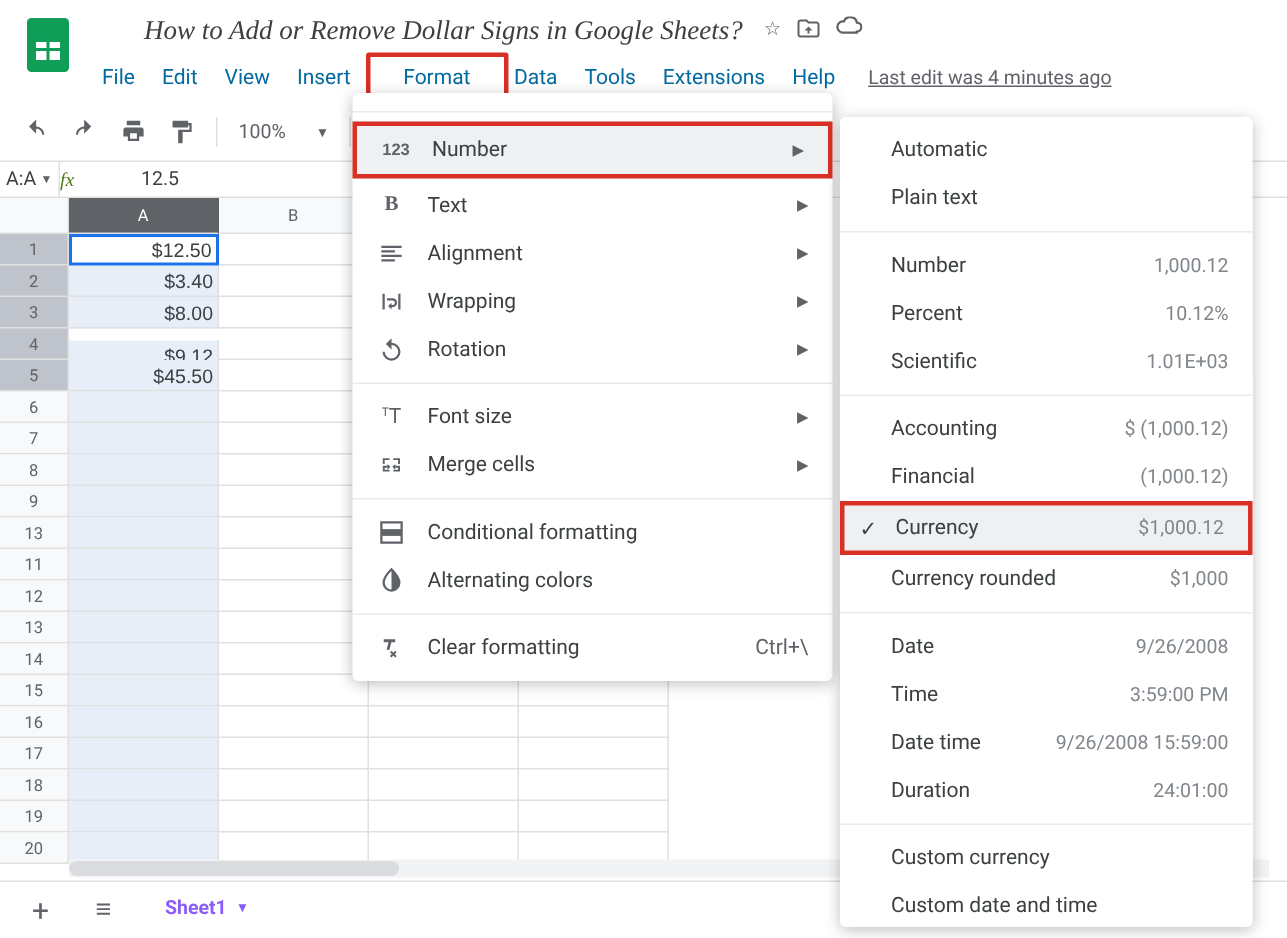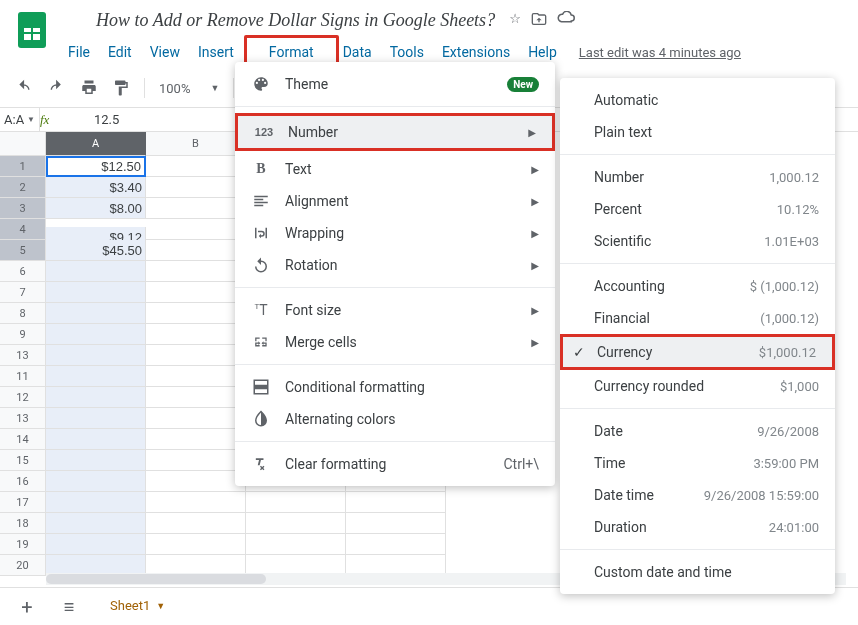--- a/index.html
+++ b/index.html
@@ -29,21 +29,21 @@
 .row-header { height: 21px; }
 .corner { width: 46px; height: 24px; background: #f8f9fa; border-right: 1px solid #e0e0e0; border-bottom: 1px solid #e0e0e0; }
 .cols { display: flex; }
 .col-header { width: 100px; height: 24px; }
 .col-header.selected { background: #5f6368; color: #fff; border-right: 1px solid #5f6368; }
 .cells { position: relative; }
 .cell { position: absolute; border-right: 1px solid #e0e0e0; border-bottom: 1px solid #e0e0e0; width: 100px; height: 21px; font-size: 13px; padding: 0 3px; display: flex; align-items: center; justify-content: flex-end; font-family: Arial, sans-serif; }
 .cell.colA { background: #e8eef8; }
 .cell.r0 { border: 2px solid #1a73e8; z-index: 2; background: #fff; }
 .sheets-tabs { position: absolute; bottom: 0; left: 0; right: 0; height: 38px; border-top: 1px solid #e0e0e0; display: flex; align-items: center; padding: 0 14px; gap: 16px; background: #fff; }
-.sheet-tab { padding: 6px 12px; color: #a16207; font-weight: 400; font-size: 13px; border-bottom: 2px solid transparent; display: flex; align-items: center; gap: 6px; cursor: pointer; }
+.sheet-tab { padding: 6px 12px; color: #8b5cf6; font-weight: 700; font-size: 13px; border-bottom: 2px solid transparent; display: flex; align-items: center; gap: 6px; cursor: pointer; }
 .format-menu { position: absolute; left: 235px; top: 62px; width: 320px; background: #fff; box-shadow: 0 2px 10px rgba(0,0,0,.25); border-radius: 4px; padding: 6px 0; z-index: 10; }
 .menu-item { display: flex; align-items: center; height: 32px; padding: 0 16px 0 16px; font-size: 14px; color: #3c4043; cursor: pointer; gap: 14px; }
 .menu-item .ic { width: 20px; display: flex; justify-content: center; color: #5f6368; font-size: 14px; }
 .menu-item .lbl { flex: 1; }
 .menu-item .arrow { color: #5f6368; font-size: 10px; }
 .menu-item .shortcut { color: #5f6368; font-size: 14px; }
 .menu-item.hover { background: #eef0f2; }
 .menu-sep { height: 1px; background: #e8eaed; margin: 6px 0; }
 .badge-new { background: #188038; color: #fff; font-size: 10px; font-weight: 700; padding: 2px 6px; border-radius: 10px; }
 .menu-item.number-hl { border: 3px solid #d93025; height: 38px; margin: 2px 0; }
@@ -266,29 +266,20 @@
 <div class="sheets-tabs">
   <div class="tool-btn" style="color:#5f6368;font-size:20px">+</div>
   <div class="tool-btn" style="color:#5f6368;font-size:18px">≡</div>
   <div class="sheet-tab">
       <span>Sheet1</span>
       <span style="font-size:9px">▼</span>
     </div>
 </div>
 
 <div class="format-menu">
-  <div class="menu-item">
-    <span class="ic">
-        <svg viewBox="0 0 24 24">
-          <path d="M12 3a9 9 0 100 18c.8 0 1.5-.7 1.5-1.5 0-.4-.1-.7-.4-1-.2-.3-.4-.6-.4-1 0-.8.7-1.5 1.5-1.5H16a5 5 0 005-5c0-4.4-4-8-9-8zM6.5 12a1.5 1.5 0 110-3 1.5 1.5 0 010 3zm3-4a1.5 1.5 0 110-3 1.5 1.5 0 010 3zm5 0a1.5 1.5 0 110-3 1.5 1.5 0 010 3zm3 4a1.5 1.5 0 110-3 1.5 1.5 0 010 3z"></path>
-        </svg>
-      </span>
-    <span class="lbl">Theme</span>
-    <span class="badge-new">New</span>
-  </div>
   <div class="menu-sep"></div>
   <div class="menu-item hover number-hl">
     <span class="ic" style="font-weight:700;font-size:11px;font-family:Arial">123</span>
     <span class="lbl">Number</span>
     <span class="arrow">▶</span>
   </div>
   <div class="menu-item">
     <span class="ic" style="font-weight:900;font-family:Georgia">B</span>
     <span class="lbl">Text</span>
     <span class="arrow">▶</span>
@@ -419,15 +410,18 @@
   <div class="sub-item">
       <span>Date time</span>
       <span class="ex">9/26/2008 15:59:00</span>
     </div>
   <div class="sub-item">
       <span>Duration</span>
       <span class="ex">24:01:00</span>
     </div>
   <div class="menu-sep"></div>
   <div class="sub-item">
+      <span>Custom currency</span>
+    </div>
+  <div class="sub-item">
       <span>Custom date and time</span>
     </div>
 </div>
 
 </body></html>

